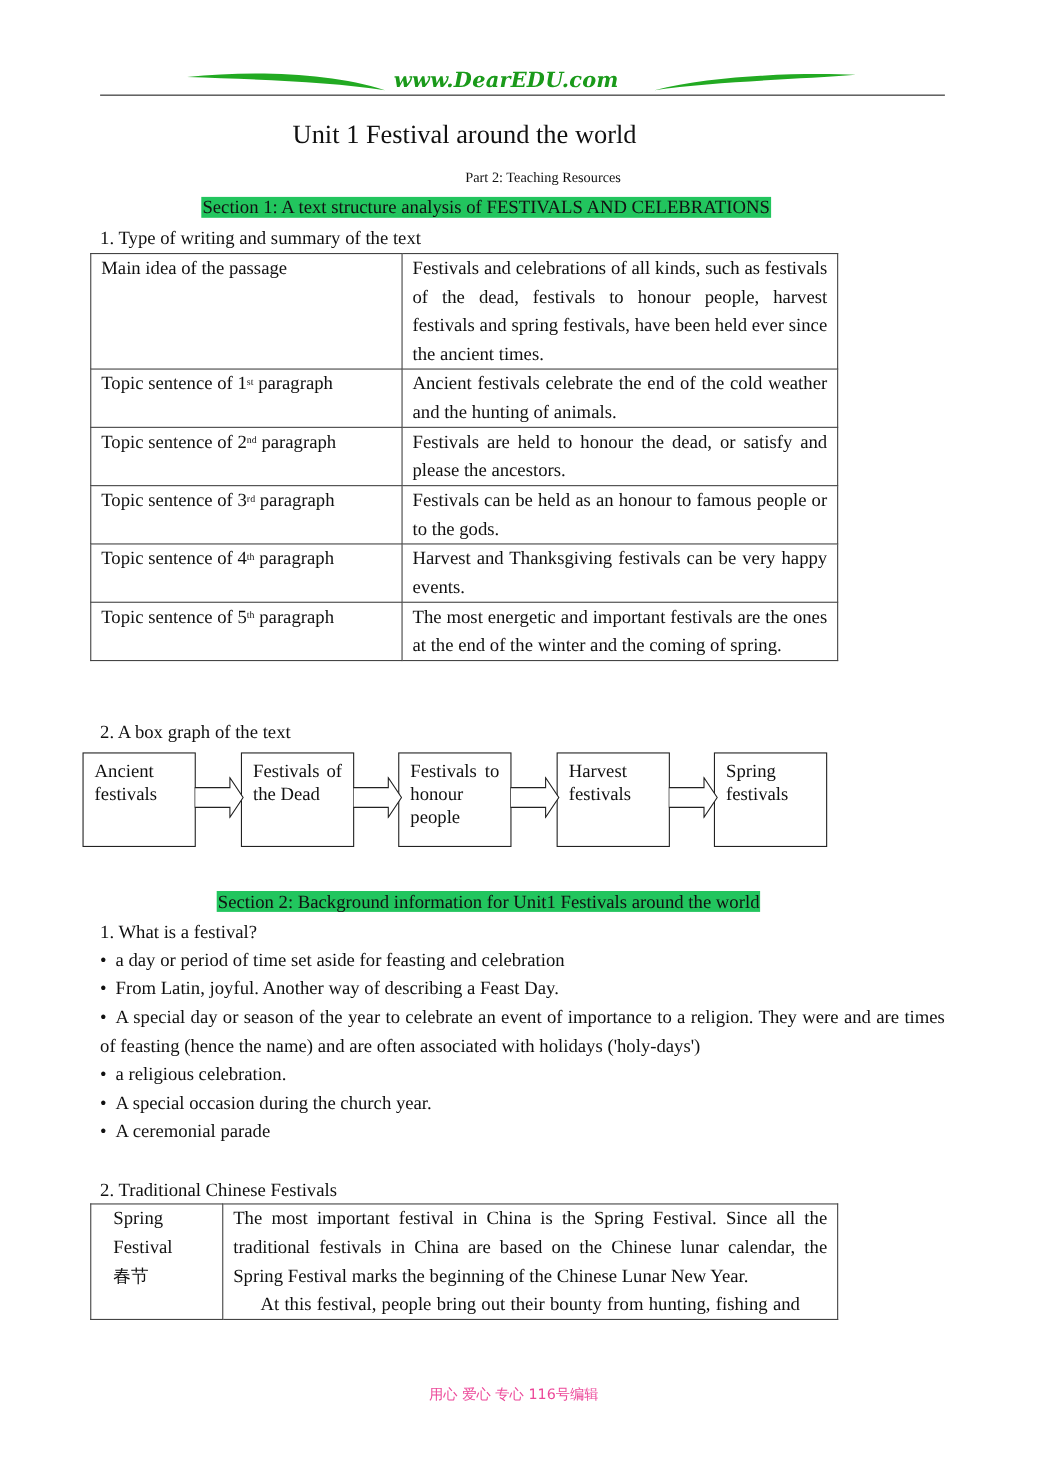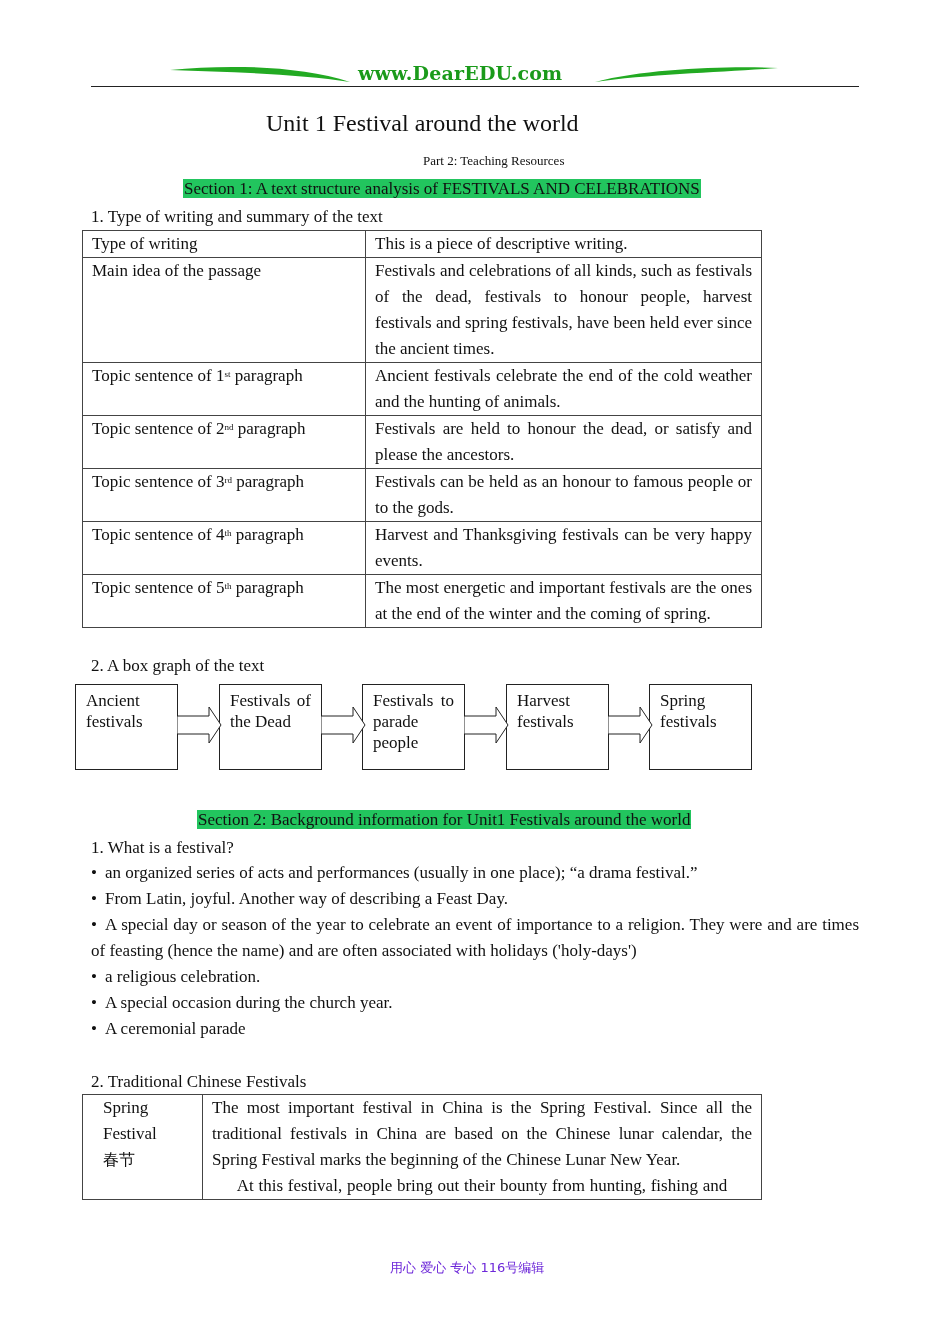--- a/index.html
+++ b/index.html
@@ -2,21 +2,21 @@
 <html><head>
 <meta charset="utf-8">
 <style>
   html, body { margin: 0; padding: 0; background: #ffffff; }
   body { width: 950px; height: 1344px; position: relative; overflow: hidden;
          font-family: "Liberation Serif", "DejaVu Serif", serif; color: #111; font-size: 17px; }
   .abs { position: absolute; }
   .header-line { left: 91px; top: 86px; width: 768px; height: 0; border-top: 1.5px solid #222; }
   .logo { left: 170px; top: 62px; width: 610px; height: 26px; }
   .logo-text { position: absolute; left: 188px; top: 0px; font-family: "DejaVu Serif", serif; font-weight: bold;
-               font-size: 19px; color: #1a9a1a; letter-spacing: 0.2px; }
+               font-size: 19px; color: #1a9a1a; letter-spacing: 0.2px; font-style: italic; }
   .title { left: 266px; top: 110px; font-size: 24px; }
   .subtitle { left: 423px; top: 153px; font-size: 13px; }
   .hl { background: #22c55e; padding: 0 1px; }
   .sec1 { left: 183px; top: 179px; font-size: 17px; }
   .line { font-size: 17px; line-height: 26px; white-space: nowrap; text-align: right; }
   table.t1 { position: absolute; left: 82px; top: 230px; width: 680px; border-collapse: collapse; }
   table.t1 td { border: 1px solid #444; vertical-align: top; padding: 0 9px; font-size: 17px; line-height: 26px; }
   table.t1 td.c1 { width: 264px; }
   table.t1 td.c2 { text-align: justify; text-align-last: left; }
   sup { font-size: 9px; vertical-align: top; position: relative; top: -2px; }
@@ -24,21 +24,21 @@
          box-sizing: border-box; padding: 5px 10px; font-size: 17px; line-height: 21px; text-align: justify; }
   .arrow { position: absolute; top: 706px; width: 46px; height: 38px; }
   .sec2 { left: 197px; top: 810px; }
   ul.bul { list-style: none; margin: 0; padding: 0; position: absolute; left: 91px; top: 860px; width: 768px; }
   ul.bul li { font-size: 17px; line-height: 26px; text-align: justify; }
   ul.bul li .dot { display: inline-block; width: 14px; }
   table.t2 { position: absolute; left: 82px; top: 1094px; width: 680px; border-collapse: collapse; }
   table.t2 td { border: 1px solid #444; vertical-align: top; padding: 0 9px; font-size: 17px; line-height: 26px; }
   table.t2 td.c1 { width: 90px; padding-left: 20px; }
   table.t2 td.c2 { text-align: justify; }
-  .footer { left: 390px; top: 1259px; font-size: 13px; font-family: "DejaVu Sans", sans-serif; color: #6d28d9; }
+  .footer { left: 390px; top: 1259px; font-size: 13px; font-family: "DejaVu Sans", sans-serif; color: #ec4899; }
 </style>
 </head>
 <body>
 
 <div class="abs logo">
   <svg width="610" height="26" style="position:absolute;left:0;top:0">
     <path d="M0,8 C60,2 130,4 180,20 C130,12 60,10 0,8 Z" fill="#22aa22"></path>
     <path d="M425,20 C480,6 560,4 608,6 C560,10 480,12 425,20 Z" fill="#22aa22"></path>
   </svg>
   <span class="logo-text">www.DearEDU.com</span>
@@ -46,24 +46,20 @@
 <div class="abs header-line"></div>
 
 <div class="abs title">Unit 1 Festival around the world</div>
 <div class="abs subtitle">Part 2: Teaching Resources</div>
 
 <div class="abs sec1"><span class="hl">Section 1: A text structure analysis of FESTIVALS AND CELEBRATIONS</span></div>
 <div class="abs line" style="left:91px;top:204px">1. Type of writing and summary of the text</div>
 
 <table class="t1">
   <tbody id="t1body">
-      <tr>
-        <td class="c1"><span>Type of writing</span></td>
-        <td class="c2">This is a piece of descriptive writing.</td>
-      </tr>
       <tr>
         <td class="c1"><span>Main idea of the passage</span></td>
         <td class="c2">Festivals and celebrations of all kinds, such as festivals of the dead, festivals to honour people, harvest festivals and spring festivals, have been held ever since the ancient times.</td>
       </tr>
       <tr>
         <td class="c1"><span>Topic sentence of 1</span><sup>st</sup><span> paragraph</span></td>
         <td class="c2">Ancient festivals celebrate the end of the cold weather and the hunting of animals.</td>
       </tr>
       <tr>
         <td class="c1"><span>Topic sentence of 2</span><sup>nd</sup><span> paragraph</span></td>
@@ -82,21 +78,21 @@
         <td class="c2">The most energetic and important festivals are the ones at the end of the winter and the coming of spring.</td>
       </tr>
     </tbody>
 </table>
 
 <div class="abs line" style="left:91px;top:653px">2. A box graph of the text</div>
 
 <div>
   <div class="box" style="left:75px;width:103px">Ancient festivals</div>
   <div class="box" style="left:219px;width:103px">Festivals of the Dead</div>
-  <div class="box" style="left:362px;width:103px">Festivals to parade people</div>
+  <div class="box" style="left:362px;width:103px">Festivals to honour people</div>
   <div class="box" style="left:506px;width:103px">Harvest festivals</div>
   <div class="box" style="left:649px;width:103px">Spring festivals</div>
 
   <svg class="arrow" style="left:177px" viewBox="0 0 46 38">
       <path d="M0,10 H32 V1 L44,19 L32,37 V28 H0 Z" fill="#fff" stroke="#222" stroke-width="1"></path>
     </svg>
   <svg class="arrow" style="left:321px" viewBox="0 0 46 38">
       <path d="M0,10 H32 V1 L44,19 L32,37 V28 H0 Z" fill="#fff" stroke="#222" stroke-width="1"></path>
     </svg>
   <svg class="arrow" style="left:464px" viewBox="0 0 46 38">
@@ -104,21 +100,21 @@
     </svg>
   <svg class="arrow" style="left:608px" viewBox="0 0 46 38">
       <path d="M0,10 H32 V1 L44,19 L32,37 V28 H0 Z" fill="#fff" stroke="#222" stroke-width="1"></path>
     </svg>
 </div>
 
 <div class="abs sec2"><span class="hl">Section 2: Background information for Unit1 Festivals around the world</span></div>
 <div class="abs line" style="left:91px;top:835px">1. What is a festival?</div>
 
 <ul class="bul">
-  <li><span class="dot">•</span><span>an organized series of acts and performances (usually in one place); “a drama festival.”</span></li>
+  <li><span class="dot">•</span><span>a day or period of time set aside for feasting and celebration</span></li>
   <li><span class="dot">•</span><span>From Latin, joyful. Another way of describing a Feast Day.</span></li>
   <li><span class="dot">•</span><span>A special day or season of the year to celebrate an event of importance to a religion. They were and are times of feasting (hence the name) and are often associated with holidays ('holy-days')</span></li>
   <li><span class="dot">•</span><span>a religious celebration.</span></li>
   <li><span class="dot">•</span><span>A special occasion during the church year.</span></li>
   <li><span class="dot">•</span><span>A ceremonial parade</span></li>
 </ul>
 
 <div class="abs line" style="left:91px;top:1069px">2. Traditional Chinese Festivals</div>
 
 <table class="t2">

